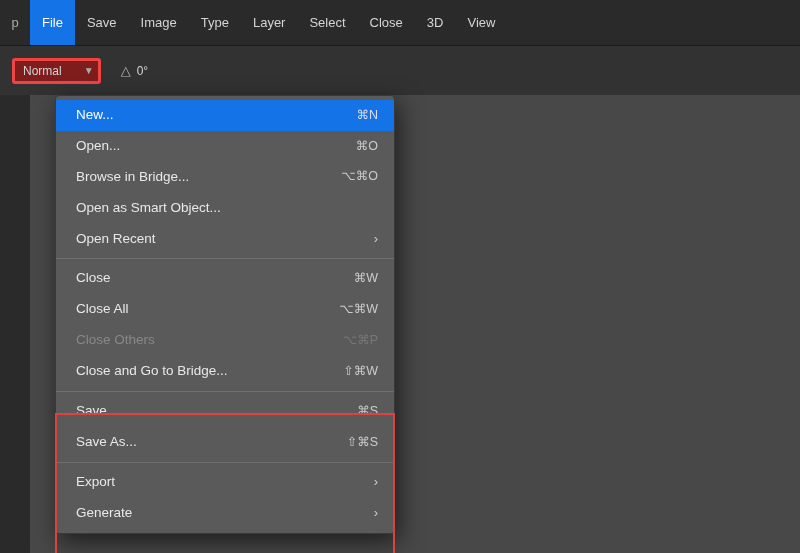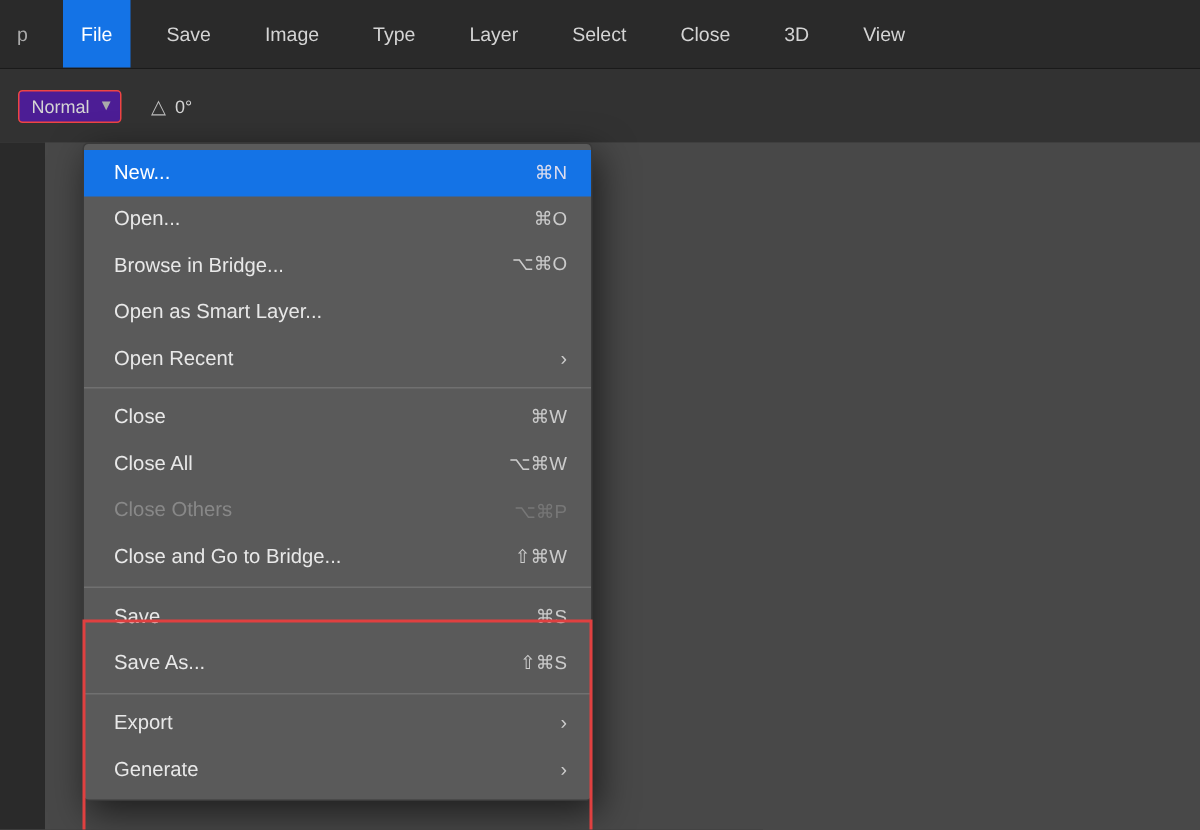--- a/index.html
+++ b/index.html
@@ -36,45 +36,44 @@
 
     .menubar-item {
       height: 45px;
       display: flex;
       align-items: center;
       padding: 0 12px;
       color: #d4d4d4;
       font-size: 13px;
       cursor: pointer;
       position: relative;
-      margin-left: 12px;
     }
 
     .menubar-item.active {
       background: #1473e6;
       color: #fff;
     }
 
     .toolbar-area {
       width: 100%;
       height: 50px;
       background: #323232;
       border-top: 1px solid #1a1a1a;
       display: flex;
       align-items: center;
       padding: 0 12px;
     }
 
     .toolbar-dropdown {
-      background: #4c1d95;
-      border: 1px solid #ef4444;
+      background: #7f1d1d;
+      border: 3px solid #ef4444;
       border-radius: 3px;
       color: #d4d4d4;
       font-size: 12px;
-      padding: 3px 20px 3px 8px;
+      padding: 3px 36px 3px 8px;
       display: flex;
       align-items: center;
       position: relative;
       cursor: pointer;
     }
 
     .toolbar-angle {
       margin-left: 20px;
       color: #d4d4d4;
       font-size: 12px;
@@ -127,21 +126,20 @@
     }
 
     .menu-item.highlighted {
       background: #1473e6;
       color: #fff;
     }
 
     .menu-item.disabled {
       color: #888;
       cursor: default;
-      align-items: flex-end;
     }
 
     .menu-item .shortcut {
       color: #ccc;
       font-size: 12.5px;
       display: flex;
       align-items: center;
       gap: 2px;
     }
 
@@ -229,21 +227,21 @@
       </div>
       <div class="menu-item">
         <span>Open...</span>
         <span class="shortcut">⌘O</span>
       </div>
       <div class="menu-item">
         <span>Browse in Bridge...</span>
         <span class="shortcut">⌥⌘O</span>
       </div>
       <div class="menu-item">
-        <span>Open as Smart Layer...</span>
+        <span>Open as Smart Object...</span>
         <span class="shortcut"></span>
       </div>
       <div class="menu-item">
         <span>Open Recent</span>
         <span class="arrow">›</span>
       </div>
       <div class="menu-separator"></div>
       <div class="menu-item">
         <span>Close</span>
         <span class="shortcut">⌘W</span>

